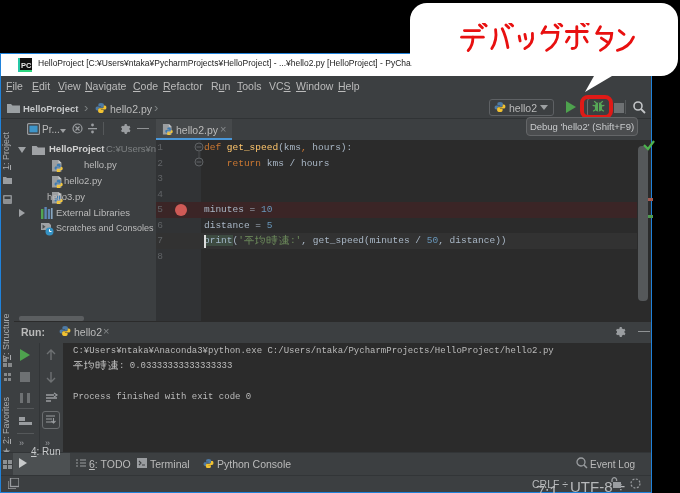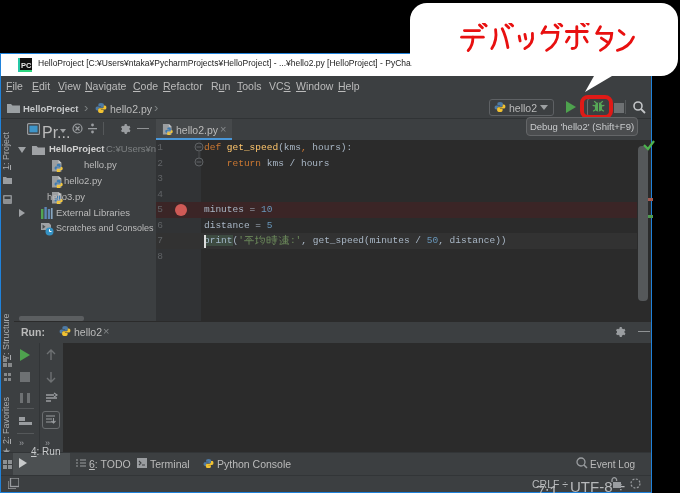--- a/index.html
+++ b/index.html
@@ -120,21 +120,21 @@
     </svg>
   <div class="abs" style="left:-21px;top:410px;width:56px;height:12px;font-size:9px;color:#a9abad;transform:rotate(-90deg);white-space:nowrap;"><u>2</u>: Favorites</div>
   <div class="abs" style="left:2px;top:446px;font-size:10px;color:#9a9da0;">★</div>
 
   <div class="abs" style="left:14px;top:119px;width:142px;height:333px;background:#3c3f41;"></div>
 
   <svg class="abs" style="left:27px;top:123px;" width="13" height="12">
       <rect x="0.6" y="0.6" width="11.8" height="10.8" rx="1" fill="none" stroke="#9a9da0" stroke-width="1.2"></rect>
       <rect x="2.4" y="2.6" width="8.2" height="6.8" fill="#3f95c8"></rect>
     </svg>
-  <div class="abs" style="left:42px;top:124px;font-size:16px;color:#bbbbbb;">Pr...</div>
+  <div class="abs" style="left:42px;top:124px;font-size:10px;color:#bbbbbb;">Pr...</div>
   <svg class="abs" style="left:60px;top:129px;" width="6" height="4">
       <path d="M0,0 h6 l-3,4 z" fill="#9da0a2"></path>
     </svg>
   <svg class="abs" style="left:72px;top:123px;" width="11" height="11" viewBox="0 0 11 11">
       <circle cx="5.5" cy="5.5" r="4.5" fill="none" stroke="#9a9da0" stroke-width="1.2"></circle>
       <path d="M3.5,3.5 l4,4 M7.5,3.5 l-4,4" stroke="#9a9da0" stroke-width="1.2"></path>
     </svg>
   <svg class="abs" style="left:87px;top:123px;" width="11" height="11" viewBox="0 0 11 11">
       <circle cx="5.5" cy="2" r="1.4" fill="#9a9da0"></circle>
       <rect x="1" y="5" width="9" height="1.3" fill="#9a9da0"></rect>
@@ -298,20 +298,26 @@
       <path d="M9,1 l3,2 -3,2" fill="none" stroke="#9a9da0" stroke-width="1.2"></path>
     </svg>
   <div class="abs" style="left:42px;top:411px;width:16px;height:16px;border:1px solid #6b6e70;border-radius:3px;"></div>
   <svg class="abs" style="left:45px;top:414px;" width="11" height="11">
       <path d="M1,2 h9 M1,5 h6 M1,8 h9 M8.5,4 v5 M6.5,7 l2,2 2,-2" stroke="#9a9da0" stroke-width="1.1" fill="none"></path>
     </svg>
   <div class="abs" style="left:45px;top:438px;font-size:9px;color:#9a9da0;letter-spacing:-1px;">»</div>
 
   <div class="abs" style="left:39px;top:343px;width:1px;height:109px;background:#323537;"></div>
 
+  <div class="mono abs" style="left:73px;top:344px;font-size:9px;line-height:15.4px;white-space:pre;color:#bbbbbb;">C:¥Users¥ntaka¥Anaconda3¥python.exe C:/Users/ntaka/PycharmProjects/HelloProject/hello2.py
+<svg width="46" height="11" style="vertical-align:-2px" viewBox="0 0 46 11">
+        <use href="#jk4" stroke="#bbbbbb" stroke-width="0.9"></use>
+      </svg>: 0.03333333333333333
+
+Process finished with exit code 0</div>
 
   <div class="abs" style="left:1px;top:452px;width:650px;height:23px;background:#3c3f41;border-top:1px solid #323537;"></div>
   <div class="abs" style="left:13px;top:453px;width:57px;height:22px;background:#4c5052;"></div>
   <svg class="abs" style="left:18px;top:458px;" width="9" height="10">
       <path d="M1,0 L9,5 L1,10 z" fill="#c8cacb"></path>
     </svg>
   <div class="abs" style="left:31px;top:446px;font-size:10px;color:#c8cacb;font-weight:normal;"><u>4</u>: Run</div>
   <svg class="abs" style="left:76px;top:459px;" width="10" height="9">
       <path d="M0,1 h2 M0,4 h2 M0,7 h2 M4,1 h6 M4,4 h6 M4,7 h6" stroke="#9a9da0" stroke-width="1.2"></path>
     </svg>

